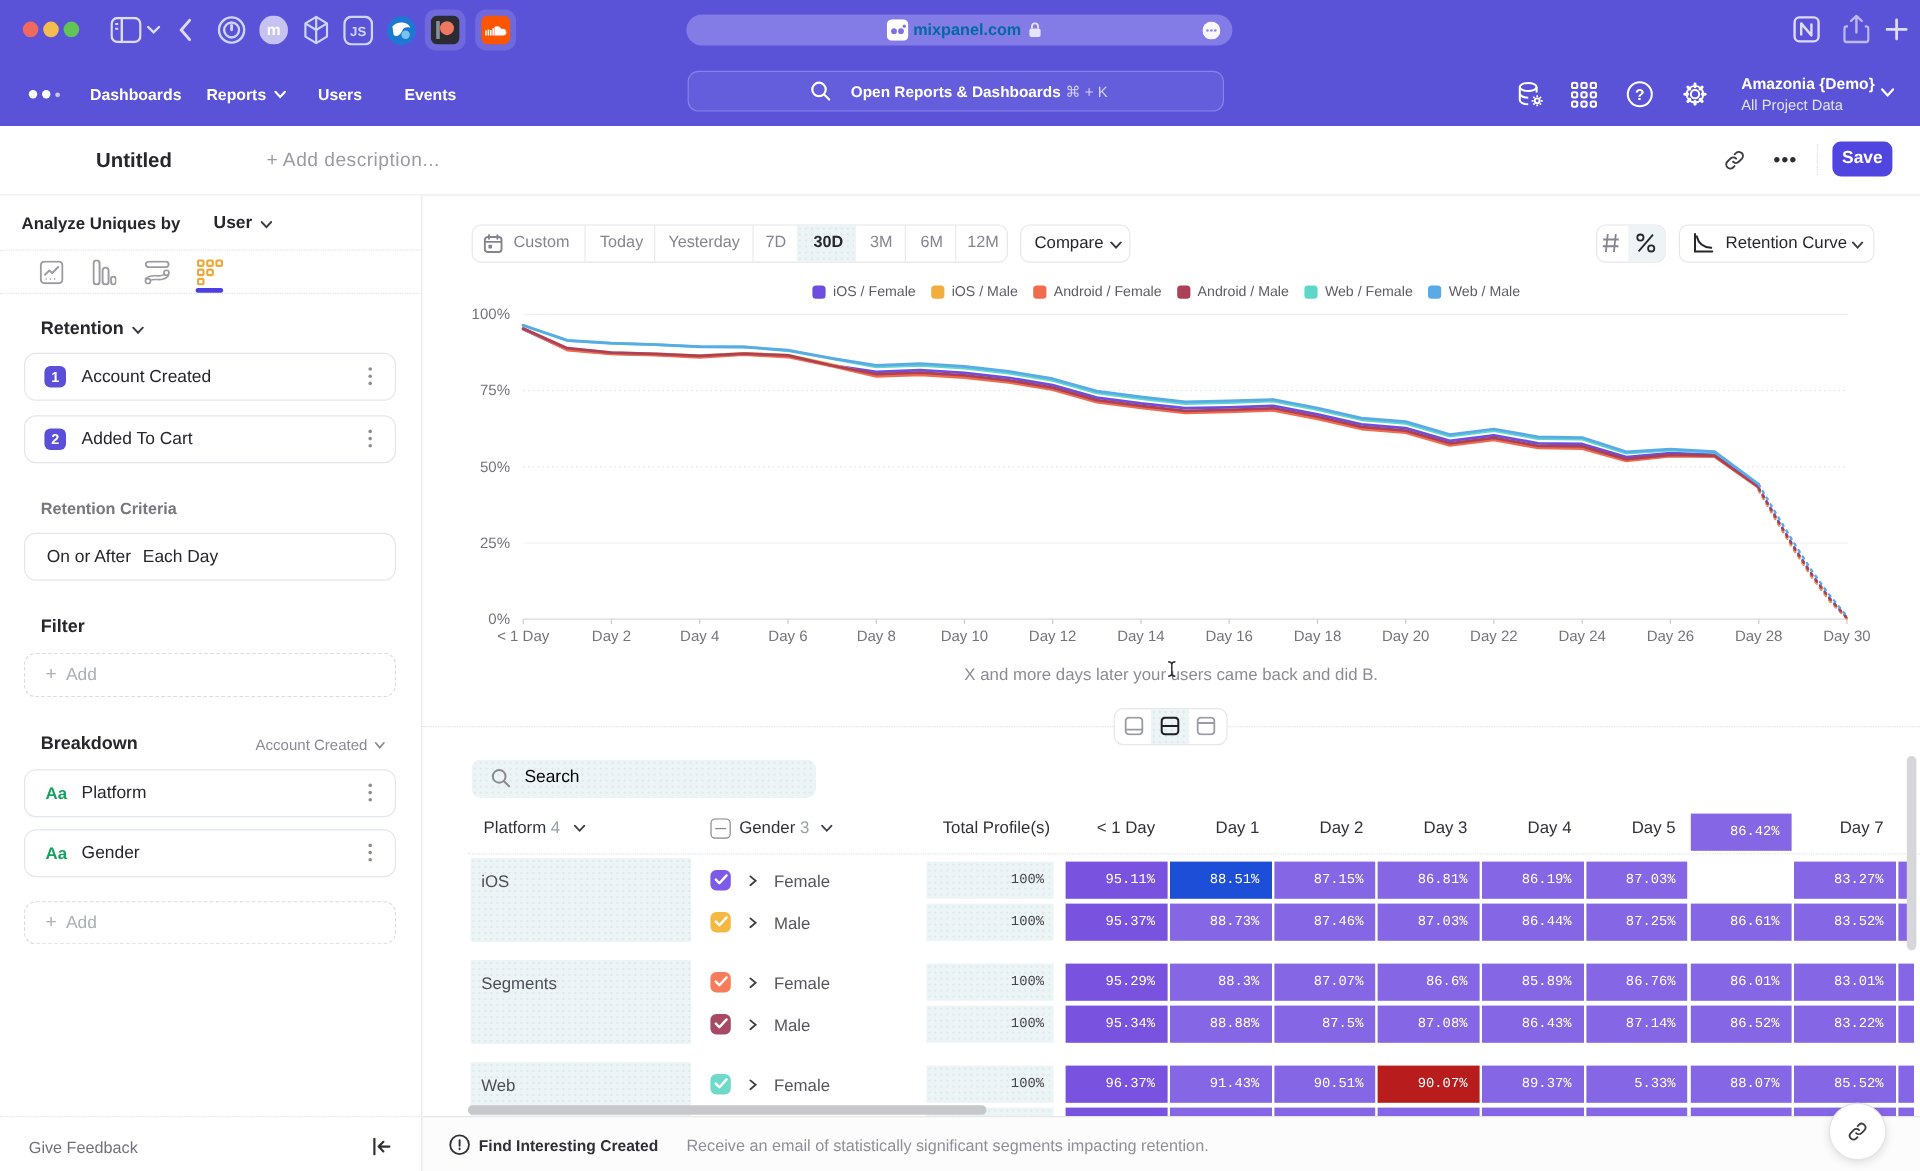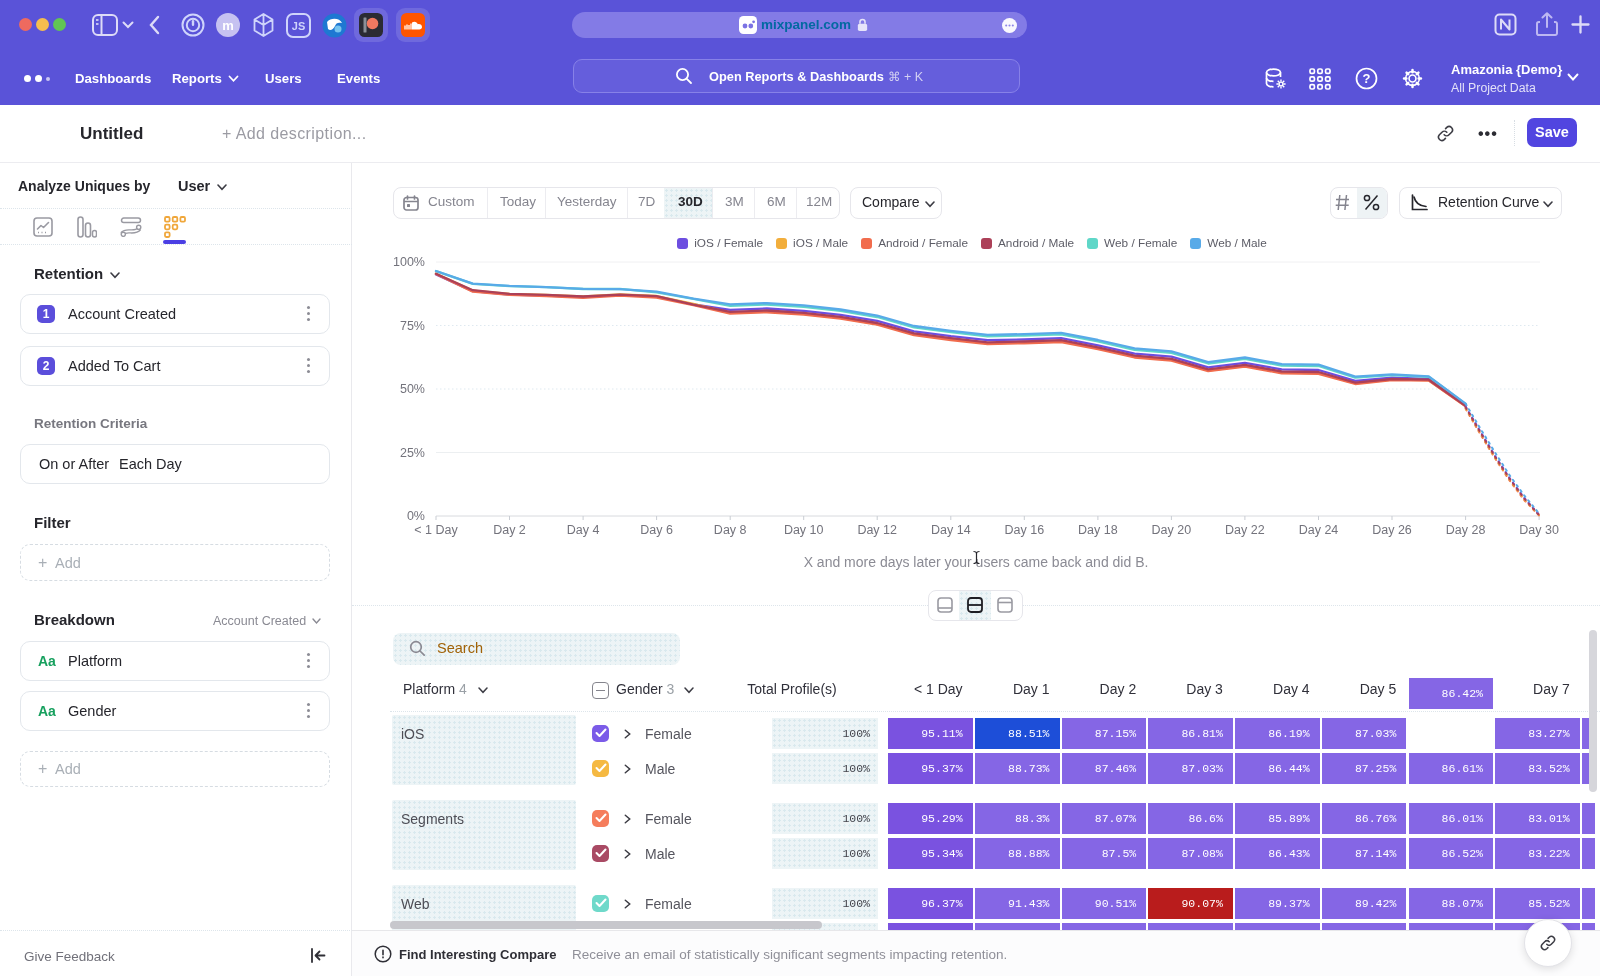--- a/index.html
+++ b/index.html
@@ -424,32 +424,32 @@
 <svg class="abs" style="left:997px;top:597px" width="16" height="16" viewBox="0 0 16 16">
     <rect x="1" y="1" width="14" height="14" rx="3" fill="none" stroke="#9a9aa2" stroke-width="1.6"></rect>
     <line x1="1" y1="5.5" x2="15" y2="5.5" stroke="#9a9aa2" stroke-width="1.6"></line>
   </svg>
 
 <div class="abs shimmer" style="left:393px;top:633px;width:287px;height:32px;border-radius:8px"></div>
 <svg class="abs" style="left:409px;top:640px" width="17" height="17" viewBox="0 0 17 17">
     <circle cx="7" cy="7" r="5.3" fill="none" stroke="#8a8a93" stroke-width="1.7"></circle>
     <line x1="11" y1="11" x2="15.2" y2="15.2" stroke="#8a8a93" stroke-width="1.7" stroke-linecap="round"></line>
   </svg>
-<div class="abs" style="left:437px;top:640px;color:#a16207;font-size:14.5px">Search</div>
+<div class="abs" style="left:437px;top:640px;color:#000000;font-size:14.5px">Search</div>
 <div class="hdr" style="left:403px">Platform <span class="hgray">4</span></div>
 <svg class="abs" style="left:478px;top:687px" width="10" height="7" viewBox="0 0 10 7">
     <path d="M1 1 L5 5.3 L9 1" fill="none" stroke="#3c3c44" stroke-width="1.5" stroke-linecap="round"></path>
   </svg>
 <div class="abs" style="left:592px;top:682px;width:17px;height:17px;border:1.6px solid #85858d;border-radius:4px;background:#fff"></div>
 <div class="abs" style="left:596px;top:689.6px;width:9px;height:1.8px;background:#85858d"></div>
 <div class="hdr" style="left:616px">Gender <span class="hgray">3</span></div>
 <svg class="abs" style="left:684px;top:687px" width="10" height="7" viewBox="0 0 10 7">
     <path d="M1 1 L5 5.3 L9 1" fill="none" stroke="#3c3c44" stroke-width="1.5" stroke-linecap="round"></path>
   </svg>
-<div class="hdr" style="left:692px;width:200px;text-align:center">Total Profile(s)</div>
+<div class="hdr" style="left:675px;width:200px;text-align:right">Total Profile(s)</div>
 <div class="hdr" style="left:888.3px;width:74.3px;text-align:right">&lt; 1 Day</div>
 <div class="hdr" style="left:975.0px;width:74.5px;text-align:right">Day 1</div>
 <div class="hdr" style="left:1061.7px;width:74.5px;text-align:right">Day 2</div>
 <div class="hdr" style="left:1148.4px;width:74.5px;text-align:right">Day 3</div>
 <div class="hdr" style="left:1235.1px;width:74.5px;text-align:right">Day 4</div>
 <div class="hdr" style="left:1321.8px;width:74.5px;text-align:right">Day 5</div>
 <div class="hdr" style="left:1408.5px;width:74.5px;text-align:right">Day 6</div>
 <div class="hdr" style="left:1495.2px;width:74.5px;text-align:right">Day 7</div>
 <div class="abs" style="left:390px;top:711px;width:1210px;border-top:1px dotted #dde5eb"></div>
 <div class="abs shimmer" style="left:392px;top:715px;width:184px;height:70px;border-radius:2px"></div>
@@ -542,21 +542,21 @@
 <svg class="abs" style="left:624px;top:898.5px" width="7" height="10" viewBox="0 0 7 10">
     <path d="M1.3 1.3 L5.7 5 L1.3 8.7" fill="none" stroke="#3c3c44" stroke-width="1.5" stroke-linecap="round"></path>
   </svg>
 <div class="glab" style="left:645px;top:895.5px">Female</div>
 <div class="pct100" style="left:772px;top:887.5px">100%</div>
 <div class="cell" style="left:888.3px;top:887.5px;width:84.3px;background:#7a52e0">96.37%</div>
 <div class="cell" style="left:975.0px;top:887.5px;width:84.5px;background:#8566e5">91.43%</div>
 <div class="cell" style="left:1061.7px;top:887.5px;width:84.5px;background:#8566e5">90.51%</div>
 <div class="cell" style="left:1148.4px;top:887.5px;width:84.5px;background:#b91c1c">90.07%</div>
 <div class="cell" style="left:1235.1px;top:887.5px;width:84.5px;background:#8566e5">89.37%</div>
-<div class="cell" style="left:1321.8px;top:887.5px;width:84.5px;background:#8566e5">89.42%</div>
+<div class="cell" style="left:1321.8px;top:887.5px;width:84.5px;background:#8566e5">5.33%</div>
 <div class="cell" style="left:1408.5px;top:887.5px;width:84.5px;background:#8566e5">88.07%</div>
 <div class="cell" style="left:1495.2px;top:887.5px;width:84.5px;background:#8566e5">85.52%</div>
 <div class="cell" style="left:1581.9px;top:887.5px;width:13.1px;background:#8566e5"></div>
 <div class="chk" style="left:592px;top:929.5px;background:#5faee8">
     <svg width="12" height="10" viewBox="0 0 12 10">
       <path d="M1.5 5 L4.5 8 L10.5 1.5" fill="none" stroke="#fff" stroke-width="2" stroke-linecap="round" stroke-linejoin="round"></path>
     </svg>
   </div>
 <svg class="abs" style="left:624px;top:933.5px" width="7" height="10" viewBox="0 0 7 10">
     <path d="M1.3 1.3 L5.7 5 L1.3 8.7" fill="none" stroke="#3c3c44" stroke-width="1.5" stroke-linecap="round"></path>
@@ -579,21 +579,21 @@
 <div class="abs sbot" style="border-top:1px dotted #dde5eb"></div>
 <div class="abs" style="left:24px;top:949px;color:#71717a;font-size:13.5px">Give Feedback</div>
 <svg class="abs" style="left:310px;top:948px" width="16" height="15" viewBox="0 0 16 15">
     <path d="M2 1 V14" stroke="#2f2f36" stroke-width="1.8" stroke-linecap="round"></path>
     <path d="M14.5 7.5 H6 M9.5 3.5 L5.5 7.5 L9.5 11.5" fill="none" stroke="#2f2f36" stroke-width="1.8" stroke-linecap="round" stroke-linejoin="round"></path>
   </svg>
 <svg class="abs" style="left:374px;top:945px" width="18" height="18" viewBox="0 0 18 18">
     <circle cx="9" cy="9" r="7.8" fill="none" stroke="#2f2f36" stroke-width="1.5"></circle>
     <path d="M9 5.2 V9.8 M9 12 V12.8" stroke="#2f2f36" stroke-width="1.6" stroke-linecap="round"></path>
   </svg>
-<div class="abs" style="left:399px;top:947px;color:#2f2f36;font-size:13px;font-weight:700">Find Interesting Compare</div>
+<div class="abs" style="left:399px;top:947px;color:#2f2f36;font-size:13px;font-weight:700">Find Interesting Created</div>
 <div class="abs" style="left:572px;top:947px;color:#8f8f98;font-size:13.5px">Receive an email of statistically significant segments impacting retention.</div>
 <div class="abs" style="left:1524px;top:919px;width:48px;height:48px;border-radius:50%;background:#fff;border:1px solid #e3e3e8;box-shadow:0 2px 8px rgba(0,0,0,.12)"></div>
 <svg class="abs" style="left:1540px;top:935px" width="16" height="16" viewBox="0 0 17 17">
     <g fill="none" stroke="#3c3c44" stroke-width="1.6" stroke-linecap="round">
       <path d="M7.2 9.8 a3.4 3.4 0 0 0 4.8 0 l2.6-2.6 a3.4 3.4 0 0 0-4.8-4.8 l-1.2 1.2"></path>
       <path d="M9.8 7.2 a3.4 3.4 0 0 0-4.8 0 l-2.6 2.6 a3.4 3.4 0 0 0 4.8 4.8 l1.2-1.2"></path>
     </g>
   </svg>
 
 </body></html>

